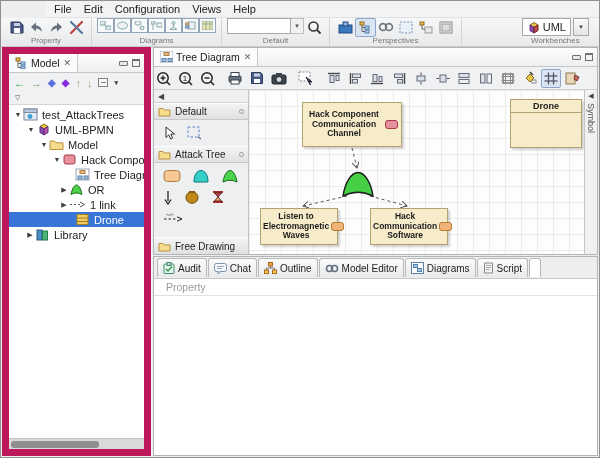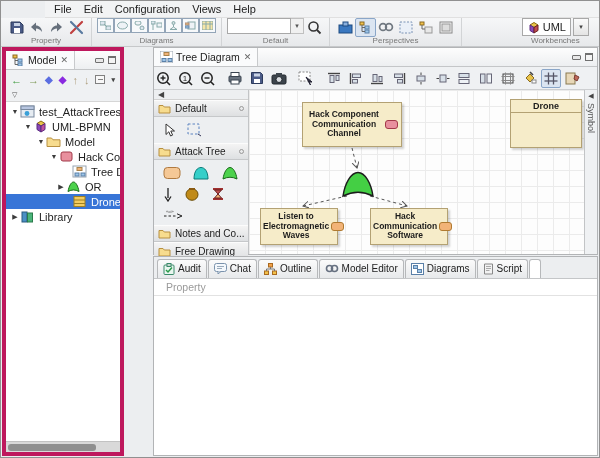--- a/index.html
+++ b/index.html
@@ -35,22 +35,22 @@
   
   .panel-tabbar { height:19px; display:flex; align-items:stretch;
     background:linear-gradient(#fdfdfd,#edeff1); border-bottom:1px solid #c4c6c8; }
   .ptab { display:flex; align-items:center; gap:3px; padding:0 6px; background:#fafbfc;
     border-right:1px solid #c8cacc; font-size:10.5px; white-space:nowrap; }
   .ptab .close { font-size:9px; color:#666; margin-left:1px; }
   .minmax { margin-left:auto; display:flex; align-items:center; gap:4px; padding-right:4px; }
   .ico-min { width:9px; height:5px; border:1px solid #707070; background:#e8e8e8; border-radius:1px; }
   .ico-max { width:8px; height:8px; border:1px solid #707070; border-top:2px solid #707070; background:#f4f4f4; }
   
-  .model-panel { position:absolute; top:46px; left:1px; width:122px; bottom:1px;
-    border:4px solid #be185d; background:#eff1f3; display:flex; flex-direction:column; }
+  .model-panel { position:absolute; top:46px; left:1px; width:149px; bottom:1px;
+    border:7px solid #be185d; background:#eff1f3; display:flex; flex-direction:column; }
   .pnav { display:flex; align-items:center; gap:6px; height:19px; padding:0 5px; font-weight:bold; }
   .pnav2 { height:12px; padding:0 6px; display:flex; align-items:center; }
   .copy-ico { width:10px; height:9px; border:1px solid #808080; background:#f8f8f8; position:relative; }
   .copy-ico::after { content:""; position:absolute; left:2px; top:3px; width:5px; height:1px; background:#808080; }
   .ptree { flex:1; background:#fff; overflow:hidden; padding-top:2px; border-top:1px solid #d6d6d6;}
   .trow { display:flex; align-items:center; height:15px; white-space:nowrap; overflow:hidden; cursor:default; }
   .trow .exp { width:10px; flex:none; font-size:7px; color:#3c3c3c; text-align:center; }
   .trow .ti { margin-right:4px; flex:none; display:flex; }
   .trow.selected { background:#3875d7; color:#fff; }
   .hscroll { height:11px; background:#d9d9d9; border-top:1px solid #c2c2c2; position:relative; flex:none;}
@@ -92,21 +92,21 @@
   .ornode { position:absolute; background:transparent; border:none; }
   .overlay { position:absolute; left:0; top:0; width:100%; height:100%; pointer-events:none; }
   
   .symbolstrip { width:13px; flex:none; border-left:1px solid #c2c4c6; background:#eff1f3;
     display:flex; flex-direction:column; align-items:center; padding-top:2px; gap:3px; }
   .symbolstrip .arrow { font-size:7px; color:#444; }
   .vert-label { writing-mode:vertical-rl; font-size:9px; color:#555; }
   
   .bottom-panel { position:absolute; top:255px; left:152px; right:1px; bottom:1px;
     border:1px solid #b2b4b6; background:#fff; display:flex; flex-direction:column; }
-  .btabbar { height:22px; flex:none; display:flex; align-items:center; gap:1px;
+  .btabbar { height:22px; flex:none; display:flex; align-items:flex-start; gap:1px;
     padding:1px 3px 0 3px; background:#eceef0; border-bottom:1px solid #c4c6c8; }
   .btab { display:flex; align-items:center; gap:3px; height:19px; padding:0 5px;
     border:1px solid #b6b8ba; border-bottom:none; border-radius:3px 3px 0 0;
     background:linear-gradient(#fbfbfb,#e7e9eb); font-size:10px; white-space:nowrap; }
   .btab.active { background:#fff; font-weight:normal; }
   .bheader { height:17px; flex:none; display:flex; align-items:center; color:#9a9a9a;
     border-bottom:1px solid #e2e2e2; font-size:10.5px; background:#fff; }
   .bcol-prop { width:123px; padding-left:12px; }
   .bcol-val { flex:1; }
   .bbody { flex:1; background:#fff; }
@@ -375,31 +375,41 @@
       </div>
       <div class="trow" style="padding-left:50px">
         <span class="exp">▶</span>
         <span class="ti">
             <svg width="15" height="13">
               <path d="M2,11.5 C3,6 5.2,2 7.5,2 C9.8,2 12,6 13,11.5 Q7.5,8.4 2,11.5 Z" fill="#4cd24c" stroke="#1a6a1a"></path>
             </svg>
           </span>
         <span>OR</span>
       </div>
+      <div class="trow" style="padding-left:50px">
+        <span class="exp">▶</span>
+        <span class="ti">
+            <svg width="17" height="9">
+              <line x1="1" y1="4.5" x2="11" y2="4.5" stroke="#555" stroke-dasharray="2,2"></line>
+              <path d="M11,2 L15.5,4.5 L11,7" fill="none" stroke="#555"></path>
+            </svg>
+          </span>
+        <span>1 link</span>
+      </div>
       <div class="trow selected" style="padding-left:66px">
         <span class="ti">
             <svg width="15" height="13">
               <rect x="2" y="1.5" width="11" height="10" fill="#f2cc60" stroke="#a08020"></rect>
               <line x1="2" y1="5" x2="13" y2="5" stroke="#a08020"></line>
               <line x1="2" y1="8.5" x2="13" y2="8.5" stroke="#a08020"></line>
             </svg>
           </span>
         <span>Drone</span>
       </div>
-      <div class="trow" style="padding-left:4px">
+      <div class="trow" style="padding-left:16px">
         <span class="exp">▶</span>
         <span class="ti">
             <svg width="15" height="13">
               <rect x="2" y="2" width="5" height="10" fill="#4a90c4" stroke="#2a5a80"></rect>
               <rect x="7.5" y="3" width="5" height="9" fill="#4ab47a" stroke="#2a7a4a"></rect>
             </svg>
           </span>
         <span>Library</span>
       </div>
     </div>
@@ -636,26 +646,20 @@
             </span>
           <span>
               <svg width="20" height="10">
                 <text x="3" y="4" font-size="4" fill="#555" font-family="sans-serif">«at»</text>
                 <line x1="1" y1="7" x2="14" y2="7" stroke="#222" stroke-dasharray="2.5,2"></line>
                 <path d="M14,4.8 L19,7 L14,9.2" fill="none" stroke="#222"></path>
               </svg>
             </span>
         </div>
         <div class="pflex"></div>
-        <div class="psec">
-          <svg class="folder" width="13" height="11">
-              <path d="M1,10 V2.5 h4 L6.3,4 H12 v6 Z" fill="#f7dc8e" stroke="#b89040"></path>
-            </svg>
-          <span>Notes and Co...</span>
-        </div>
         <div class="psec" style="border-bottom:none">
           <svg class="folder" width="13" height="11">
               <path d="M1,10 V2.5 h4 L6.3,4 H12 v6 Z" fill="#f7dc8e" stroke="#b89040"></path>
             </svg>
           <span>Free Drawing</span>
         </div>
       </div>
 
       <div class="canvas">
         <svg class="overlay">

